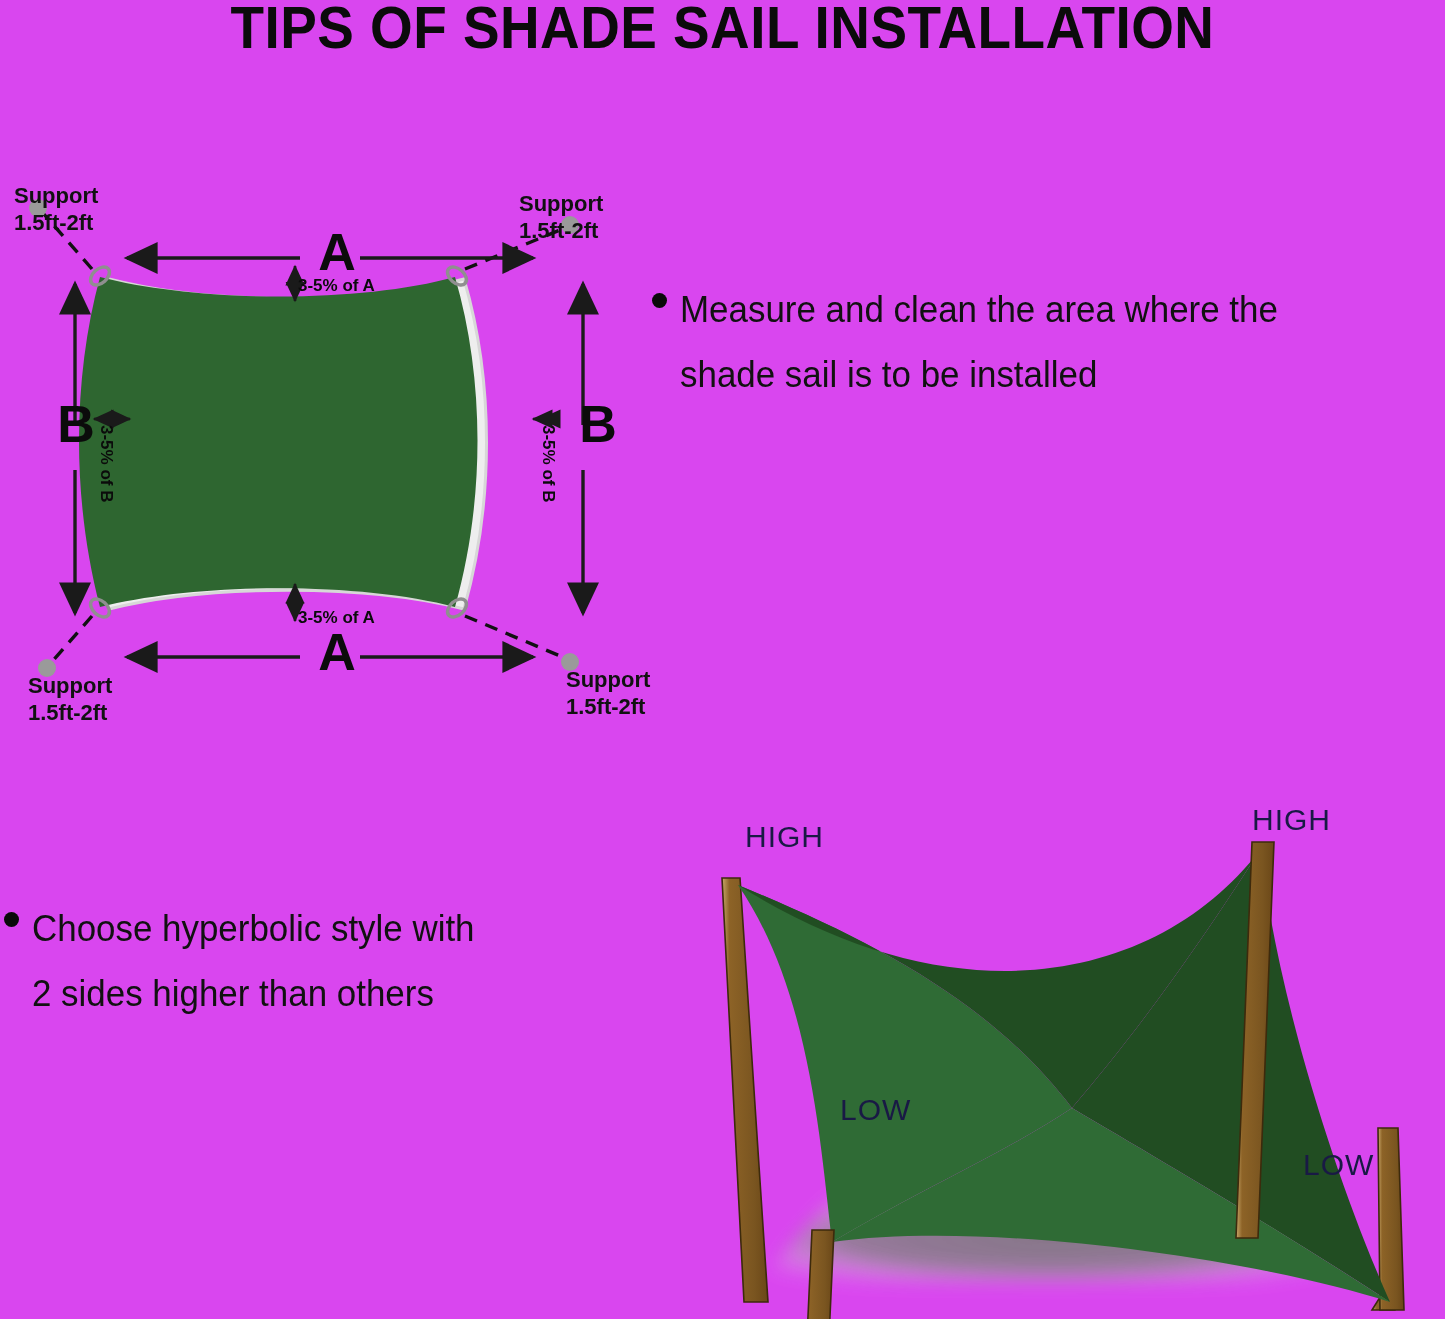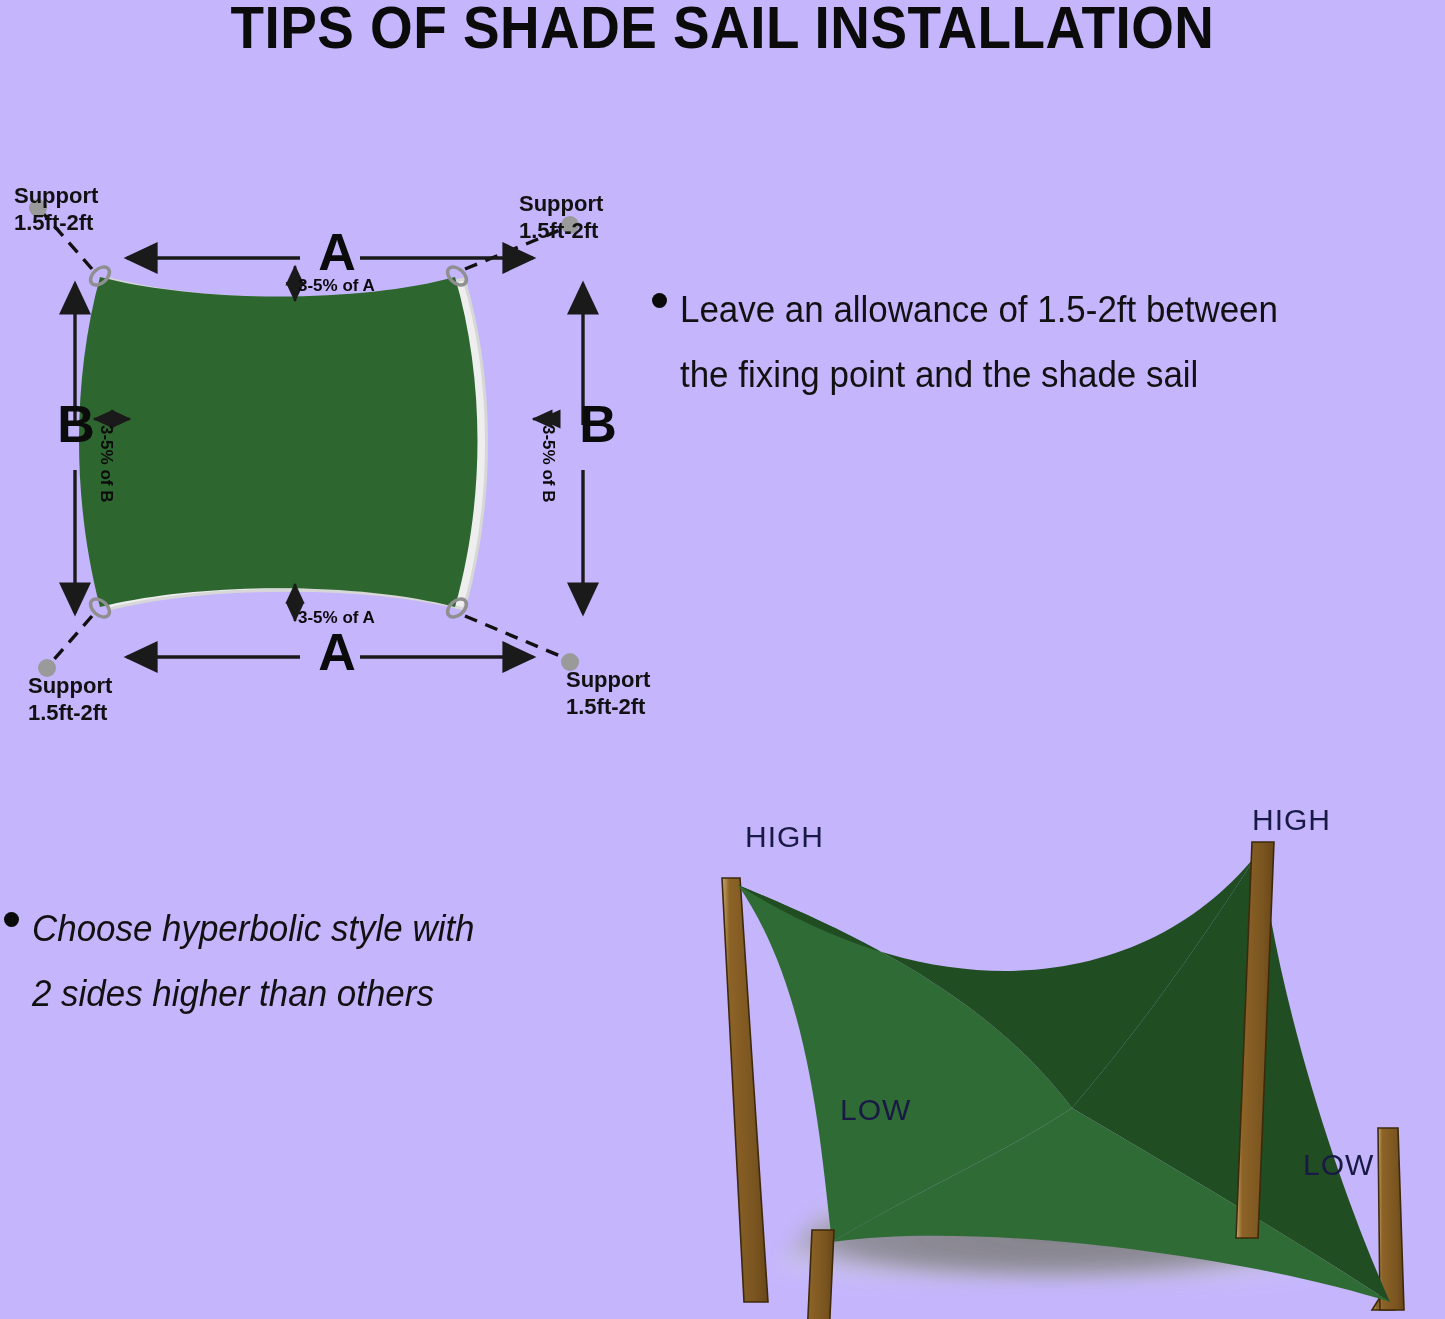--- a/index.html
+++ b/index.html
@@ -3,21 +3,21 @@
 <meta charset="utf-8">
 <title>Tips of Shade Sail Installation</title>
 <style>
   * { box-sizing: border-box; margin: 0; padding: 0; }
   html, body {
     width: 1445px; height: 1319px;
     background: #ffffff;
     font-family: "Liberation Sans", sans-serif;
     overflow: hidden;
   }
-  #page { position: relative; width: 1445px; height: 1319px; background: #c4b5fd; }
+  #page { position: relative; width: 1445px; height: 1319px; background: #d946ef; }
 
   
   #title {
     position: absolute;
     left: 0; top: -6px;
     width: 1445px;
     text-align: center;
     font-family: "Liberation Sans", sans-serif;
     font-weight: bold;
     font-size: 59px;
@@ -49,21 +49,21 @@
   .bullet-text {
     font-family: "Liberation Sans", sans-serif;
     color: #111111;
     white-space: pre-wrap;
   }
 
   #bullets-right { left: 652px; top: 277px; width: 793px; }
   #bullets-right .bullet-text { font-size: 36px; line-height: 65px; transform: scaleX(0.97); transform-origin: 0 50%; }
   #bullets-right .bullet-row { margin-bottom: 0px; }
 
-  #bullets-left { left: 4px; top: 896px; width: 620px; font-style: italic; }
+  #bullets-left { left: 4px; top: 896px; width: 620px; }
   #bullets-left .bullet-text { font-size: 36px; line-height: 65px; transform: scaleX(0.97); transform-origin: 0 50%; }
 
   .rot90 { writing-mode: vertical-rl; }
 </style>
 </head>
 <body>
 
 <div id="page">
 
   <div id="title">TIPS OF SHADE SAIL INSTALLATION</div>
@@ -194,22 +194,22 @@
     <div>1.5ft-2ft</div>
   </div>
   <div class="panel" style="left:566px; top:666px; font-size:22px; font-weight:bold; color:#111; line-height:27px;">
     <div>Support</div>
     <div>1.5ft-2ft</div>
   </div>
 
   <div id="bullets-right" class="bullets">
     <div class="bullet-row">
       <div class="bullet-dot"></div>
-      <div class="bullet-text">Leave an allowance of 1.5-2ft between
-the fixing point and the shade sail</div>
+      <div class="bullet-text">Measure and clean the area where the
+shade sail is to be installed</div>
     </div>
   </div>
 
   <div id="bullets-left" class="bullets">
     <div class="bullet-row">
       <div class="bullet-dot"></div>
       <div class="bullet-text">Choose hyperbolic style with
 2 sides higher than others</div>
     </div>
   </div>

